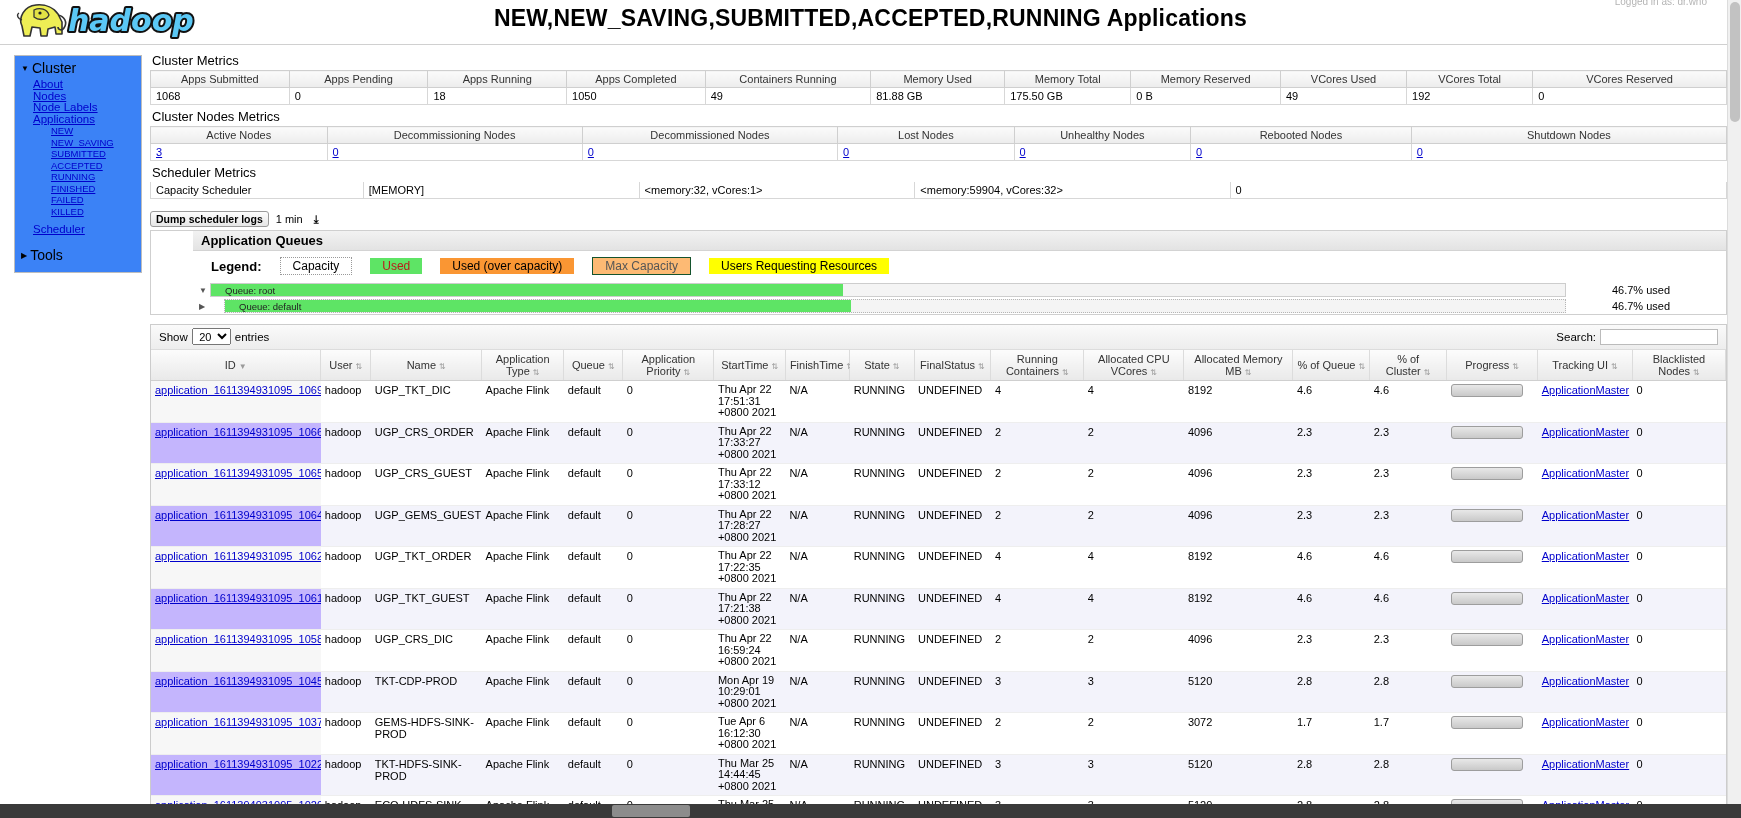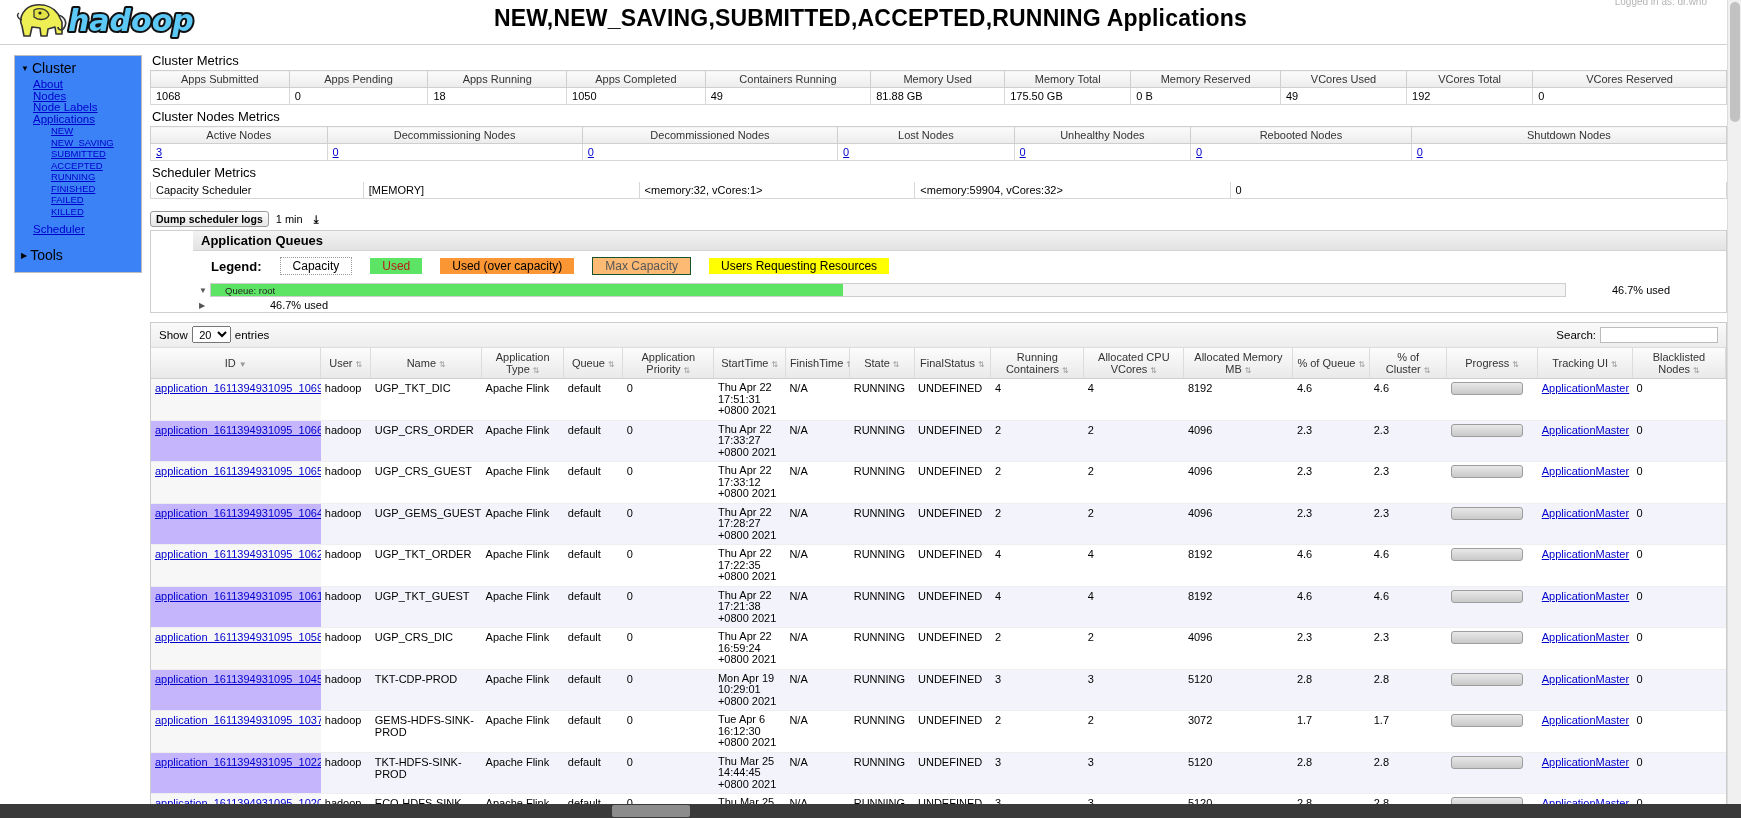--- a/index.html
+++ b/index.html
@@ -501,20 +501,24 @@
           <span class="q-bar-outer">
             <span class="q-bar-fill" id="fill-root" style="width: 46.7%;"></span>
             <span class="q-bar-label">Queue: root</span>
           </span>
           <span class="q-used">46.7% used</span>
         </div>
 
         <div class="q-row">
           <span class="q-caret">▶</span>
           <span class="q-indent"></span>
+          <span class="q-bar-outer dotted">
+            <span class="q-bar-fill" id="fill-default" style="width: 46.7%;"></span>
+            <span class="q-bar-label">Queue: default</span>
+          </span>
           <span class="q-used">46.7% used</span>
         </div>
       </div>
 
       <div id="apps-panel">
         <div id="apps-toolbar">
           <div class="tb-left">
             <span>Show</span>
             <select class="show-entries">
               <option selected="">20</option>

